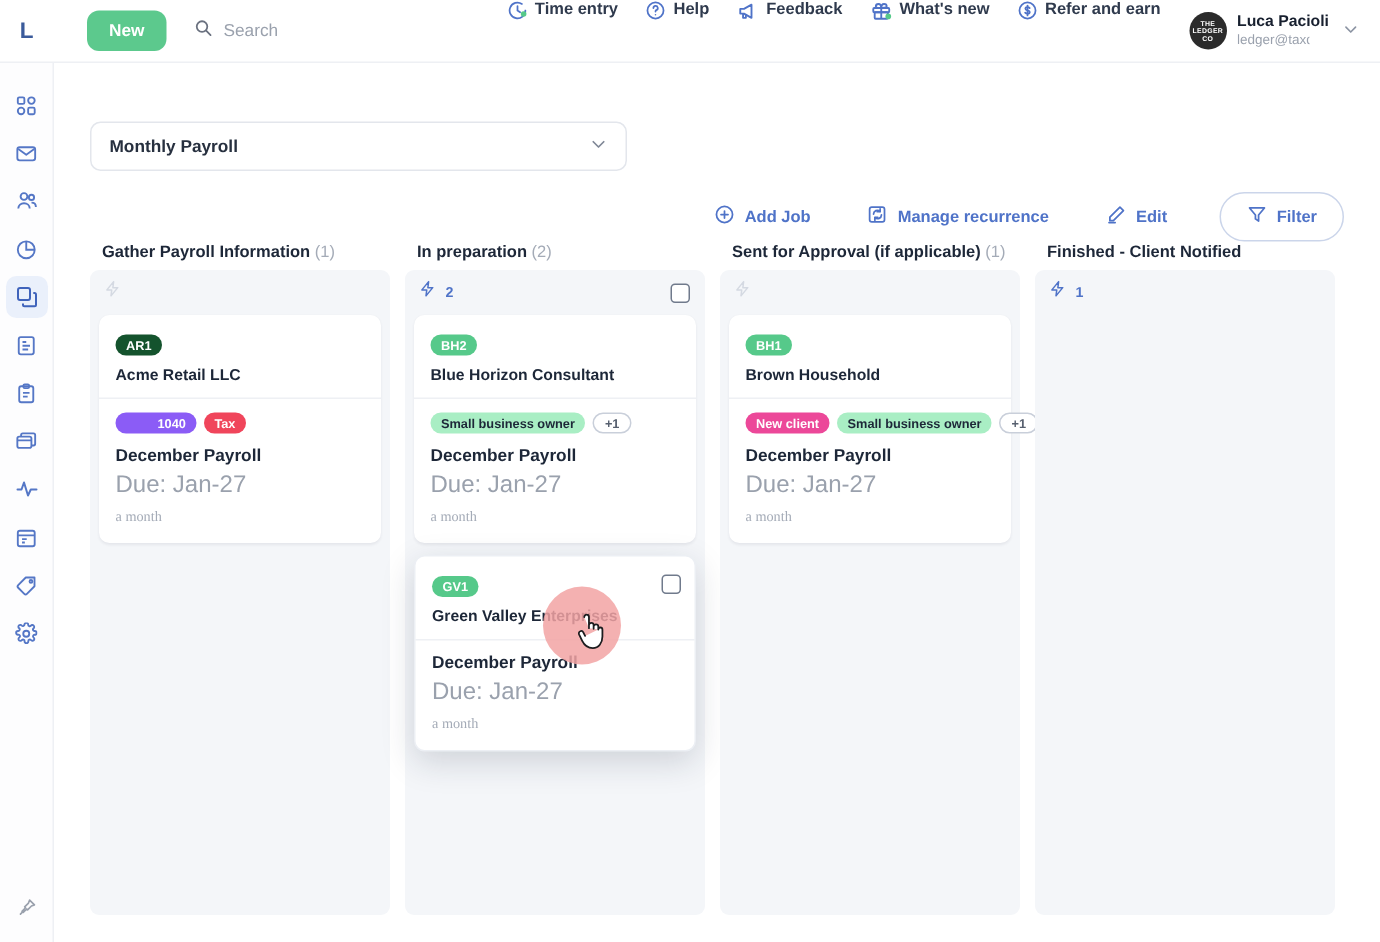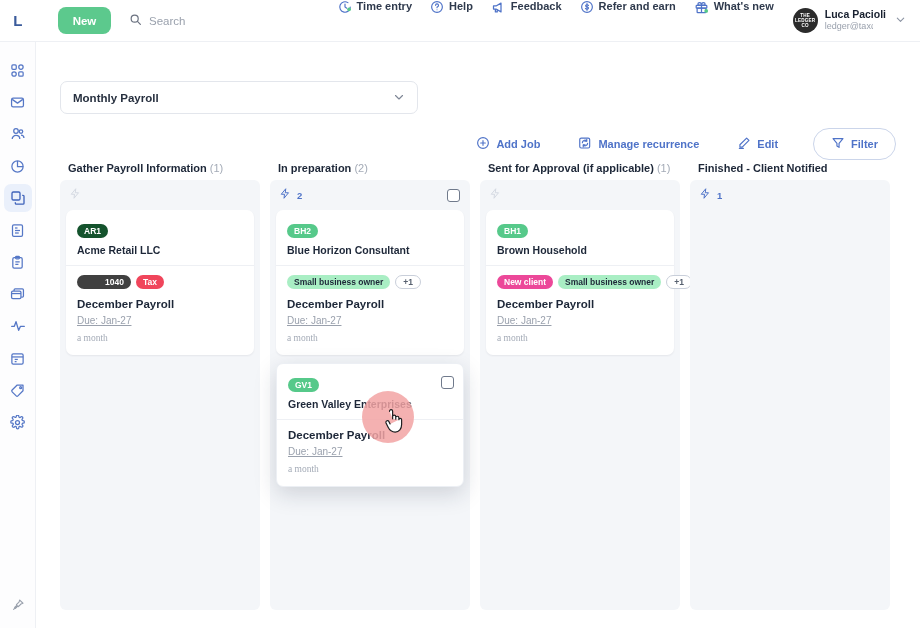--- a/index.html
+++ b/index.html
@@ -135,21 +135,21 @@
     font-size:8.5px; font-weight:bold; color:#fff; white-space:nowrap;
   }
   .pill.outline { background:#fff; color:#57606f; border:1px solid #c9cfda; font-weight:600; }
   .pill.dark-on-light { color:#1d2738; }
   .client-name {
     font-size:10.5px; font-weight:bold; color:#1d2738; margin-top:6px; white-space:nowrap;
   }
   .card-divider { height:1px; background:#eef0f4; margin:9px -11px 9px -11px; }
   .tag-row { display:flex; align-items:center; gap:5px; flex-wrap:nowrap; }
   .job-title { font-size:11.5px; font-weight:bold; color:#1d2738; margin-top:9px; }
-  .due { font-size:10px; color:#9aa1ad; margin-top:5px;text-decoration:underline; }
+  .due { font-size:16px; color:#9aa1ad; margin-top:5px; }
   .recur { font-size:9.5px; color:#a4abb7; margin-top:7px;font-family:Liberation Serif, serif; }
 
   
   .click-blob {
     position:absolute; width:52px; height:52px; border-radius:50%;
     background:#f2a3a3; opacity:.85; pointer-events:none; z-index:40;
   }
   .cursor-hand { position:absolute; z-index:41; pointer-events:none; }
 </style>
 </head>
@@ -197,45 +197,45 @@
       </div>
 
       <div class="tb-item">
         <span>
           <svg width="15" height="15" viewBox="0 0 24 24" fill="none" stroke="#4f73c8" stroke-width="2" stroke-linejoin="round">
             <path d="M4 9.5h4l8-4.5v14l-8-4.5H4z"></path>
               <path d="M7 14.5v4.5h3v-4"></path>
           </svg>
         </span>
         <span>Feedback</span>
-      </div>
-
-      <div class="tb-item">
-        <span>
-          <svg width="14" height="14" viewBox="0 0 24 24" fill="none" stroke="#4f73c8" stroke-width="2" stroke-linecap="round">
-            <circle cx="12" cy="12" r="9.2"></circle>
-              <path d="M14.5 9.3c-.6-.8-1.6-1.2-2.6-1.2-1.3 0-2.3.7-2.3 1.8 0 2.5 5 1.3 5 3.9 0 1.2-1.1 1.9-2.5 1.9-1.2 0-2.2-.5-2.8-1.3"></path>
-              <line x1="12" y1="6.3" x2="12" y2="17.7"></line>
-          </svg>
-        </span>
-        <span>Refer and earn</span>
       </div>
 
       <div class="tb-item">
         <span>
           <svg width="15" height="15" viewBox="0 0 24 24" fill="none" stroke="#4f73c8" stroke-width="2" stroke-linejoin="round">
             <rect x="3.5" y="8.5" width="17" height="4.5" rx="1"></rect>
               <rect x="5" y="13" width="14" height="7" rx="1"></rect>
             <line x1="12" y1="8.5" x2="12" y2="20"></line>
             <path d="M12 8.5C12 6 10.8 4.2 9 4.2S6.2 5.5 6.2 6.8 7.6 8.5 12 8.5z"></path>
             <path d="M12 8.5C12 6 13.2 4.2 15 4.2s2.8 1.3 2.8 2.6-1.4 1.7-5.8 1.7z"></path>
             <circle cx="19.5" cy="17.5" r="3" fill="#56c98a" stroke="none"></circle>
           </svg>
         </span>
         <span>What's new</span>
+      </div>
+
+      <div class="tb-item">
+        <span>
+          <svg width="14" height="14" viewBox="0 0 24 24" fill="none" stroke="#4f73c8" stroke-width="2" stroke-linecap="round">
+            <circle cx="12" cy="12" r="9.2"></circle>
+              <path d="M14.5 9.3c-.6-.8-1.6-1.2-2.6-1.2-1.3 0-2.3.7-2.3 1.8 0 2.5 5 1.3 5 3.9 0 1.2-1.1 1.9-2.5 1.9-1.2 0-2.2-.5-2.8-1.3"></path>
+              <line x1="12" y1="6.3" x2="12" y2="17.7"></line>
+          </svg>
+        </span>
+        <span>Refer and earn</span>
       </div>
 
       <div class="user-chip">
         <div class="avatar">
           <span>THE</span>
           <span>LEDGER</span>
           <span>CO</span>
         </div>
         <div class="user-meta">
           <span class="user-name">Luca Pacioli</span>
@@ -415,21 +415,21 @@
     <div class="board" id="board">
         <div class="col">
           <div class="col-title"><span>Gather Payroll Information</span> <span class="cnt">(1)</span></div>
           <div class="col-body">
             <div class="col-sub">
               <span><svg width="12" height="13" viewBox="0 0 24 24" fill="none" stroke="#d4d9e2" stroke-width="2" stroke-linejoin="round">
                   <polygon points="13.5 2.5 4.5 13.5 11 13.5 10 21.5 19 10.5 12.5 10.5"></polygon>
                 </svg></span>
             </div>
             <div class="card"><span class="pill" style="background: #14532d;">AR1</span><div class="client-name">Acme Retail LLC</div><div class="card-divider"></div><div class="tag-row">
-                <span class="pill" style="background: #404040; padding-left: 28px;">1040</span>
+                <span class="pill" style="background: #8b5cf6; padding-left: 28px;">1040</span>
                 <span class="pill" style="background: rgb(240, 69, 91);">Tax</span>
               </div><div class="job-title">December Payroll</div><div class="due">Due: Jan-27</div><div class="recur">a month</div></div>
           </div>
         </div>
         <div class="col">
           <div class="col-title"><span>In preparation</span> <span class="cnt">(2)</span></div>
           <div class="col-body">
             <div class="col-sub">
               <span><svg width="12" height="13" viewBox="0 0 24 24" fill="none" stroke="#4f73c8" stroke-width="2" stroke-linejoin="round">
                   <polygon points="13.5 2.5 4.5 13.5 11 13.5 10 21.5 19 10.5 12.5 10.5"></polygon>

